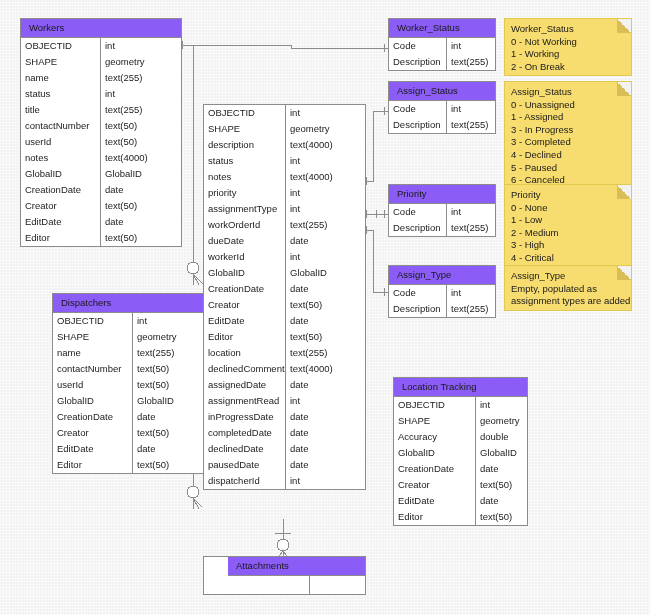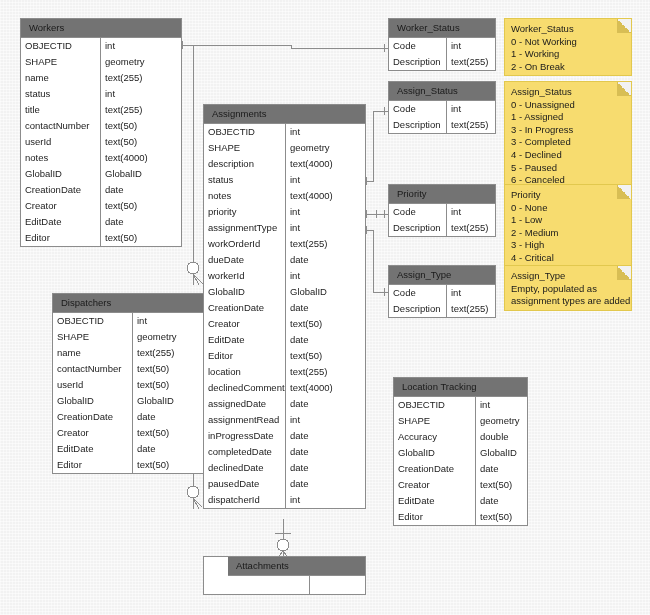--- a/index.html
+++ b/index.html
@@ -25,21 +25,21 @@
     border:1px solid #8c8c8c;
     box-sizing:border-box;
     z-index:5;
   }
   .entity .ehead{
     height:18px;line-height:18px;
     padding-left:8px;
     border-bottom:1px solid #8c8c8c;
     font-size:9.5px;
     color:#1a1a1a;
-    background:#737373;
+    background:#8b5cf6;
     white-space:nowrap;
     overflow:hidden;
   }
   .entity .erow{
     display:flex;
     height:16px;
     line-height:16px;
     box-sizing:border-box;
   }
   .entity .erow.empty{height:18px;}
@@ -222,21 +222,20 @@
           <div class="etype">date</div>
         </div>
         <div class="erow">
           <div class="ename">Editor</div>
           <div class="etype">text(50)</div>
         </div>
       </div>
   </div>
 
   <div class="entity assign" style="left:203px;top:104px;width:163px;">
-    <div class="ehead">Assignments</div>
     <div>
         <div class="erow">
           <div class="ename">OBJECTID</div>
           <div class="etype">int</div>
         </div>
         <div class="erow">
           <div class="ename">SHAPE</div>
           <div class="etype">geometry</div>
         </div>
         <div class="erow">

